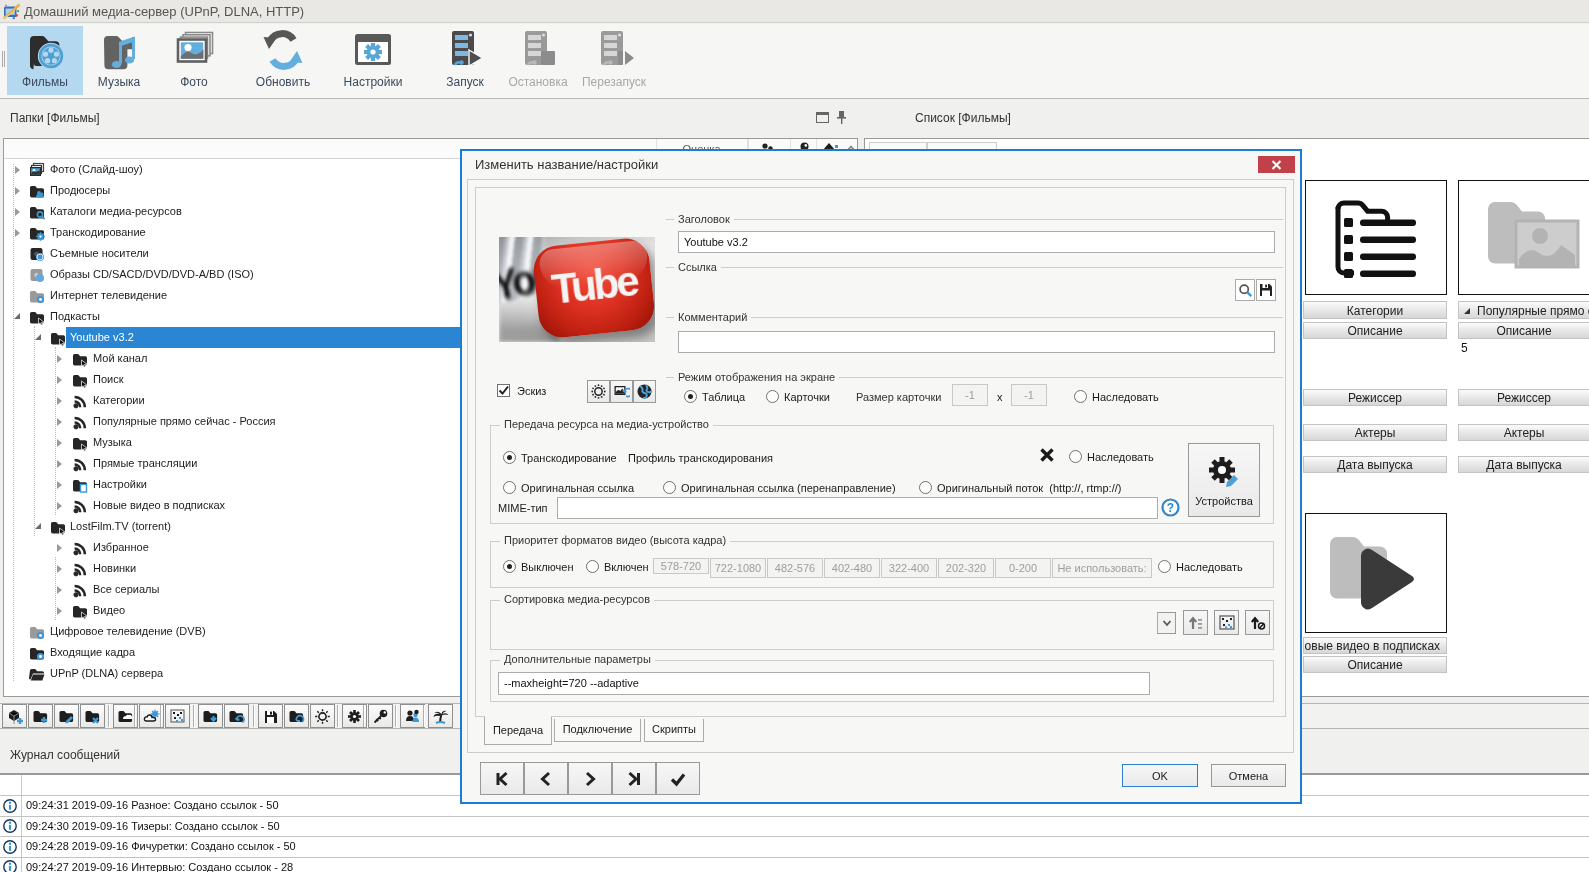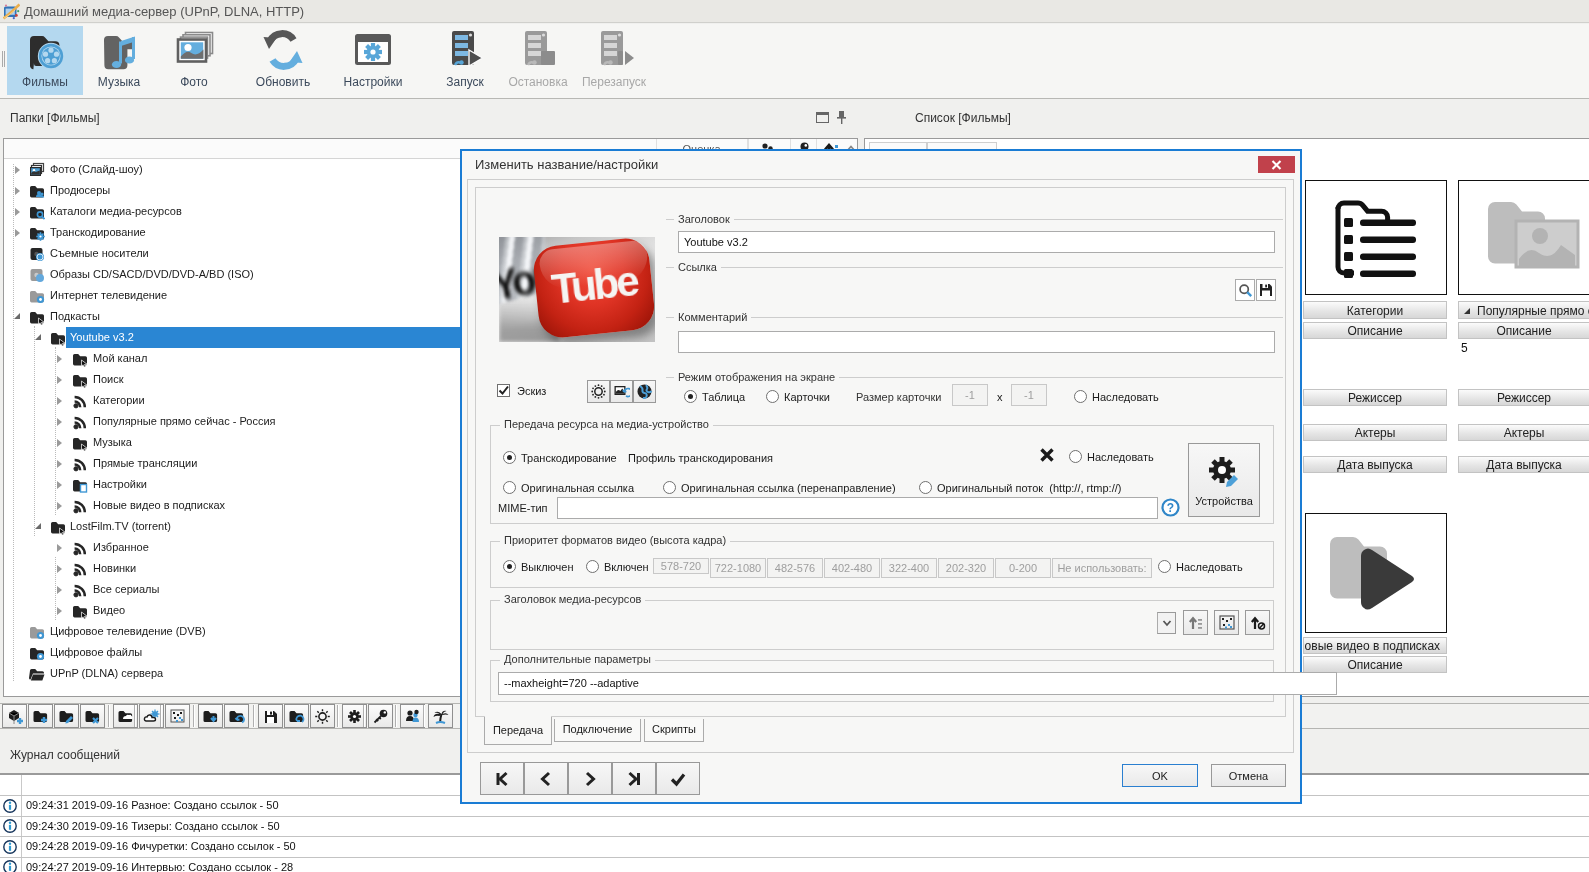--- a/index.html
+++ b/index.html
@@ -451,21 +451,21 @@
       <span class="tt gray" style="left:46px">Цифровое телевидение (DVB)</span>
     </div>
 <div class="trow" style="top:642px">
       <svg class="abs" style="left:25px;top:2.5px" width="16" height="16" viewBox="0 0 16 16">
         <g fill="#262626">
           <use href="#fldr"></use>
         </g>
         <circle cx="11.5" cy="11.5" r="3.6" fill="#3f97d4"></circle>
         <circle cx="11.5" cy="11.5" r="1.4" fill="#fff"></circle>
       </svg>
-      <span class="tt" style="left:46px">Цифровое файлы</span>
+      <span class="tt" style="left:46px">Входящие кадра</span>
     </div>
 <div class="trow" style="top:663px">
       <svg class="abs" style="left:25px;top:2.5px" width="16" height="16" viewBox="0 0 16 16">
         <path d="M1 4.6 a1.6 1.6 0 0 1 1.6-1.6 h3.6 l2 2.2 h5.2 a1.6 1.6 0 0 1 1.6 1.6 v0.8 h-11 l-2.5 6 a1.6 1.6 0 0 1-1.5-1.6 z" fill="#262626"></path>
         <path d="M4 8.6 h11.5 l-2.2 5.8 h-11.5 z" fill="#262626"></path>
       </svg>
       <span class="tt" style="left:46px">UPnP (DLNA) сервера</span>
     </div>
 </div>
 
@@ -850,21 +850,21 @@
     <div class="dis" style="left:305px;top:407px;width:56px;height:20px">482-576</div>
     <div class="dis" style="left:362px;top:407px;width:56px;height:20px">402-480</div>
     <div class="dis" style="left:419px;top:407px;width:56px;height:20px">322-400</div>
     <div class="dis" style="left:476px;top:407px;width:56px;height:20px">202-320</div>
     <div class="dis" style="left:533px;top:407px;width:56px;height:20px">0-200</div>
     <div class="dis" style="left:590px;top:407px;width:100px;height:20px">Не использовать:</div>
 <span class="r" style="left:696px;top:409px"></span>
     <div class="abs" style="left:714px;top:409px;line-height:14px">Наследовать</div>
 
 <div class="gbox" style="left:28px;top:449px;width:784px;height:50px"></div>
-    <div class="glbl" style="left:38px;top:442px">Заголовок медиа-ресурсов</div>
+    <div class="glbl" style="left:38px;top:442px">Сортировка медиа-ресурсов</div>
 <div class="btn" style="left:695px;top:461px;width:19px;height:22px;background:#f2f2f2;border:1px solid #9a9a9a;border-left:1px solid #ababab">
       <svg width="10" height="10" viewBox="0 0 10 10">
         <path d="M1.5 3 L5 7 L8.5 3" stroke="#555" stroke-width="1.8" fill="none"></path>
       </svg>
     </div>
 <div class="btn" style="left:721px;top:459px;width:25px;height:25px">
       <svg width="18" height="18" viewBox="0 0 18 18">
         <path d="M6 15 V5 M2.8 8 L6 4.2 L9.2 8" stroke="#777" stroke-width="2.2" fill="none"></path>
         <g fill="#999">
           <rect x="11" y="5" width="4" height="1.8"></rect>
@@ -892,21 +892,21 @@
 <div class="btn" style="left:783px;top:459px;width:25px;height:25px">
       <svg width="18" height="18" viewBox="0 0 18 18">
         <path d="M6 15 V5 M2.8 8 L6 4.2 L9.2 8" stroke="#1a1a1a" stroke-width="2.2" fill="none"></path>
         <circle cx="12.5" cy="12" r="3" fill="none" stroke="#1a1a1a" stroke-width="1.5"></circle>
         <path d="M10.4 14.2 L14.7 9.8" stroke="#1a1a1a" stroke-width="1.5"></path>
       </svg>
     </div>
 
 <div class="gbox" style="left:28px;top:509px;width:784px;height:42px"></div>
     <div class="glbl" style="left:38px;top:502px">Дополнительные параметры</div>
-<div class="field" style="left:36px;top:521px;width:839px;height:23px">--maxheight=720 --adaptive</div>
+<div class="field" style="left:36px;top:521px;width:652px;height:23px">--maxheight=720 --adaptive</div>
 
 <div class="abs" style="left:22px;top:566px;width:68px;height:28px;background:#f7f7f6;border:1px solid #ababab;border-top:none;text-align:center;line-height:26px">Передача</div>
 <div class="abs" style="left:23px;top:564px;width:66px;height:3px;background:#f7f7f6"></div>
 <div class="abs" style="left:92px;top:568px;width:87px;height:23px;background:#f9f9f8;border:1px solid #ababab;border-top:none;text-align:center;line-height:21px">Подключение</div>
 <div class="abs" style="left:182px;top:568px;width:60px;height:23px;background:#f9f9f8;border:1px solid #ababab;border-top:none;text-align:center;line-height:21px">Скрипты</div>
 <div class="btn" style="left:18px;top:611px;width:44px;height:33px">
       <svg width="18" height="18" viewBox="0 0 18 18">
         <path d="M5 3 v12" stroke="#222" stroke-width="3"></path>
         <path d="M13.5 3 L7 9 L13.5 15" stroke="#222" stroke-width="3" fill="none"></path>
       </svg>

